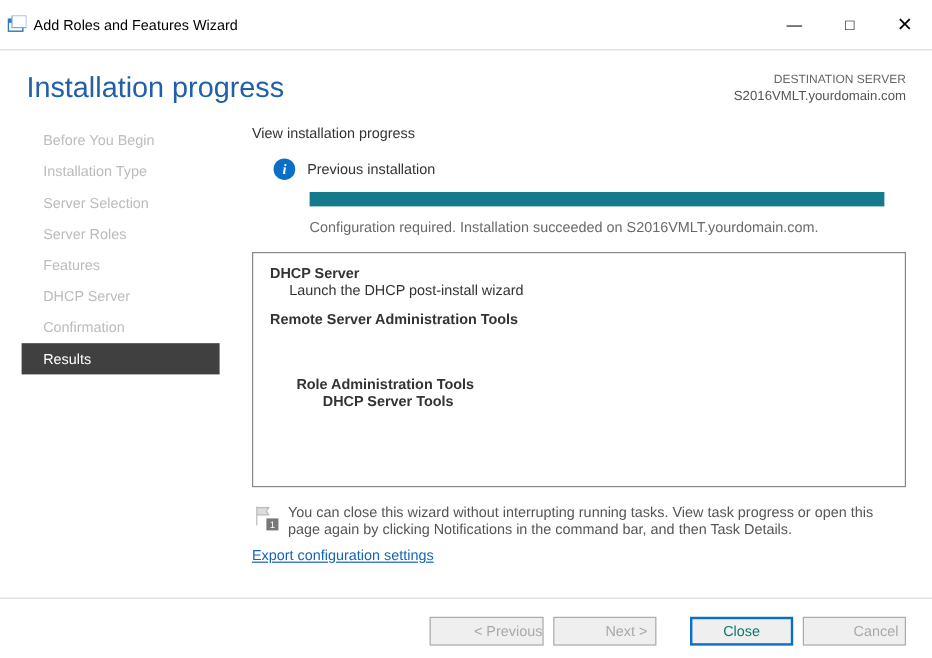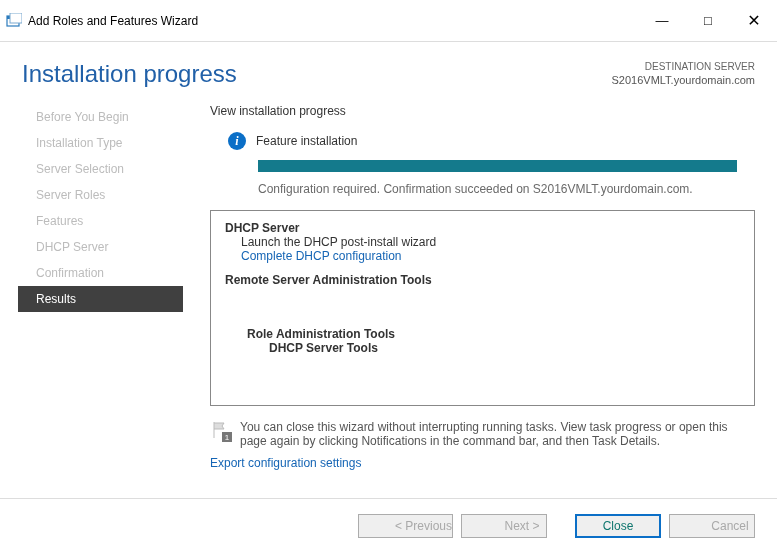--- a/index.html
+++ b/index.html
@@ -27,21 +27,21 @@
     .r1 { font-weight: bold; }
     .r2 { padding-left: 16px; }
     .r-link { color: #1565b5; padding-left: 16px; cursor: pointer; }
     .r3 { font-weight: bold; margin-top: 10px; }
     .r4 { font-weight: bold; padding-left: 22px; margin-top: 40px; }
     .r5 { font-weight: bold; padding-left: 44px; }
     .note-row { display: flex; gap: 10px; padding: 14px 0 8px 0; font-size: 12px; color: #555; align-items: flex-start; }
     .flag-icon { width: 20px; height: 20px; position: relative; color: #aaa; flex-shrink: 0; }
     .flag-icon svg { width: 20px; height: 20px; }
     .flag-icon .num { position: absolute; bottom: -2px; right: -2px; background: #777; color: #fff; font-size: 8px; width: 10px; height: 10px; display: flex; align-items: center; justify-content: center; }
-    .export-link { color: #1565b5; font-size: 12px; cursor: pointer; }
+    .export-link { color: #1565b5; font-size: 12px; cursor: pointer; text-decoration: underline; }
     .footer { height: 54px; border-top: 1px solid #ddd; display: flex; align-items: center; justify-content: flex-end; padding: 0 22px; gap: 8px; }
     .btn { min-width: 86px; height: 24px; background: #efefef; border: 1px solid #acacac; font-size: 12px; color: #0f766e; display: inline-flex; align-items: center; justify-content: center; cursor: pointer; }
     .btn.disabled { color: #a9a9a9; cursor: default; padding-left: 36px; }
     .btn.default { border: 2px solid #0b6fc7; }
   </style>
 </head>
 <body>
 
 <div class="titlebar">
   <span class="icon">
@@ -76,29 +76,28 @@
     <div class="nav-item">Features</div>
     <div class="nav-item">DHCP Server</div>
     <div class="nav-item">Confirmation</div>
     <div class="nav-item active">Results</div>
   </div>
 
   <div class="content">
     <div class="section-title">View installation progress</div>
     <div class="status-row">
       <span class="info-circle">i</span>
-      <span>Feature installation</span>
+      <span>Previous installation</span>
     </div>
     <div class="progress"></div>
-    <div class="status-text">Configuration required. Confirmation succeeded on S2016VMLT.yourdomain.com.</div>
+    <div class="status-text">Configuration required. Installation succeeded on S2016VMLT.yourdomain.com.</div>
 
     <div class="results-box">
       <div class="r1">DHCP Server</div>
       <div class="r2">Launch the DHCP post-install wizard</div>
-      <div class="r-link">Complete DHCP configuration</div>
       <div class="r3">Remote Server Administration Tools</div>
       <div class="r4">Role Administration Tools</div>
       <div class="r5">DHCP Server Tools</div>
     </div>
 
     <div class="note-row">
       <span class="flag-icon">
         <svg viewBox="0 0 20 20">
             <path d="M4 2 v16 M4 3 h10 l-2 3 l2 3 h-10" fill="#ddd" stroke="#bbb" stroke-width="1"></path>
           </svg>

